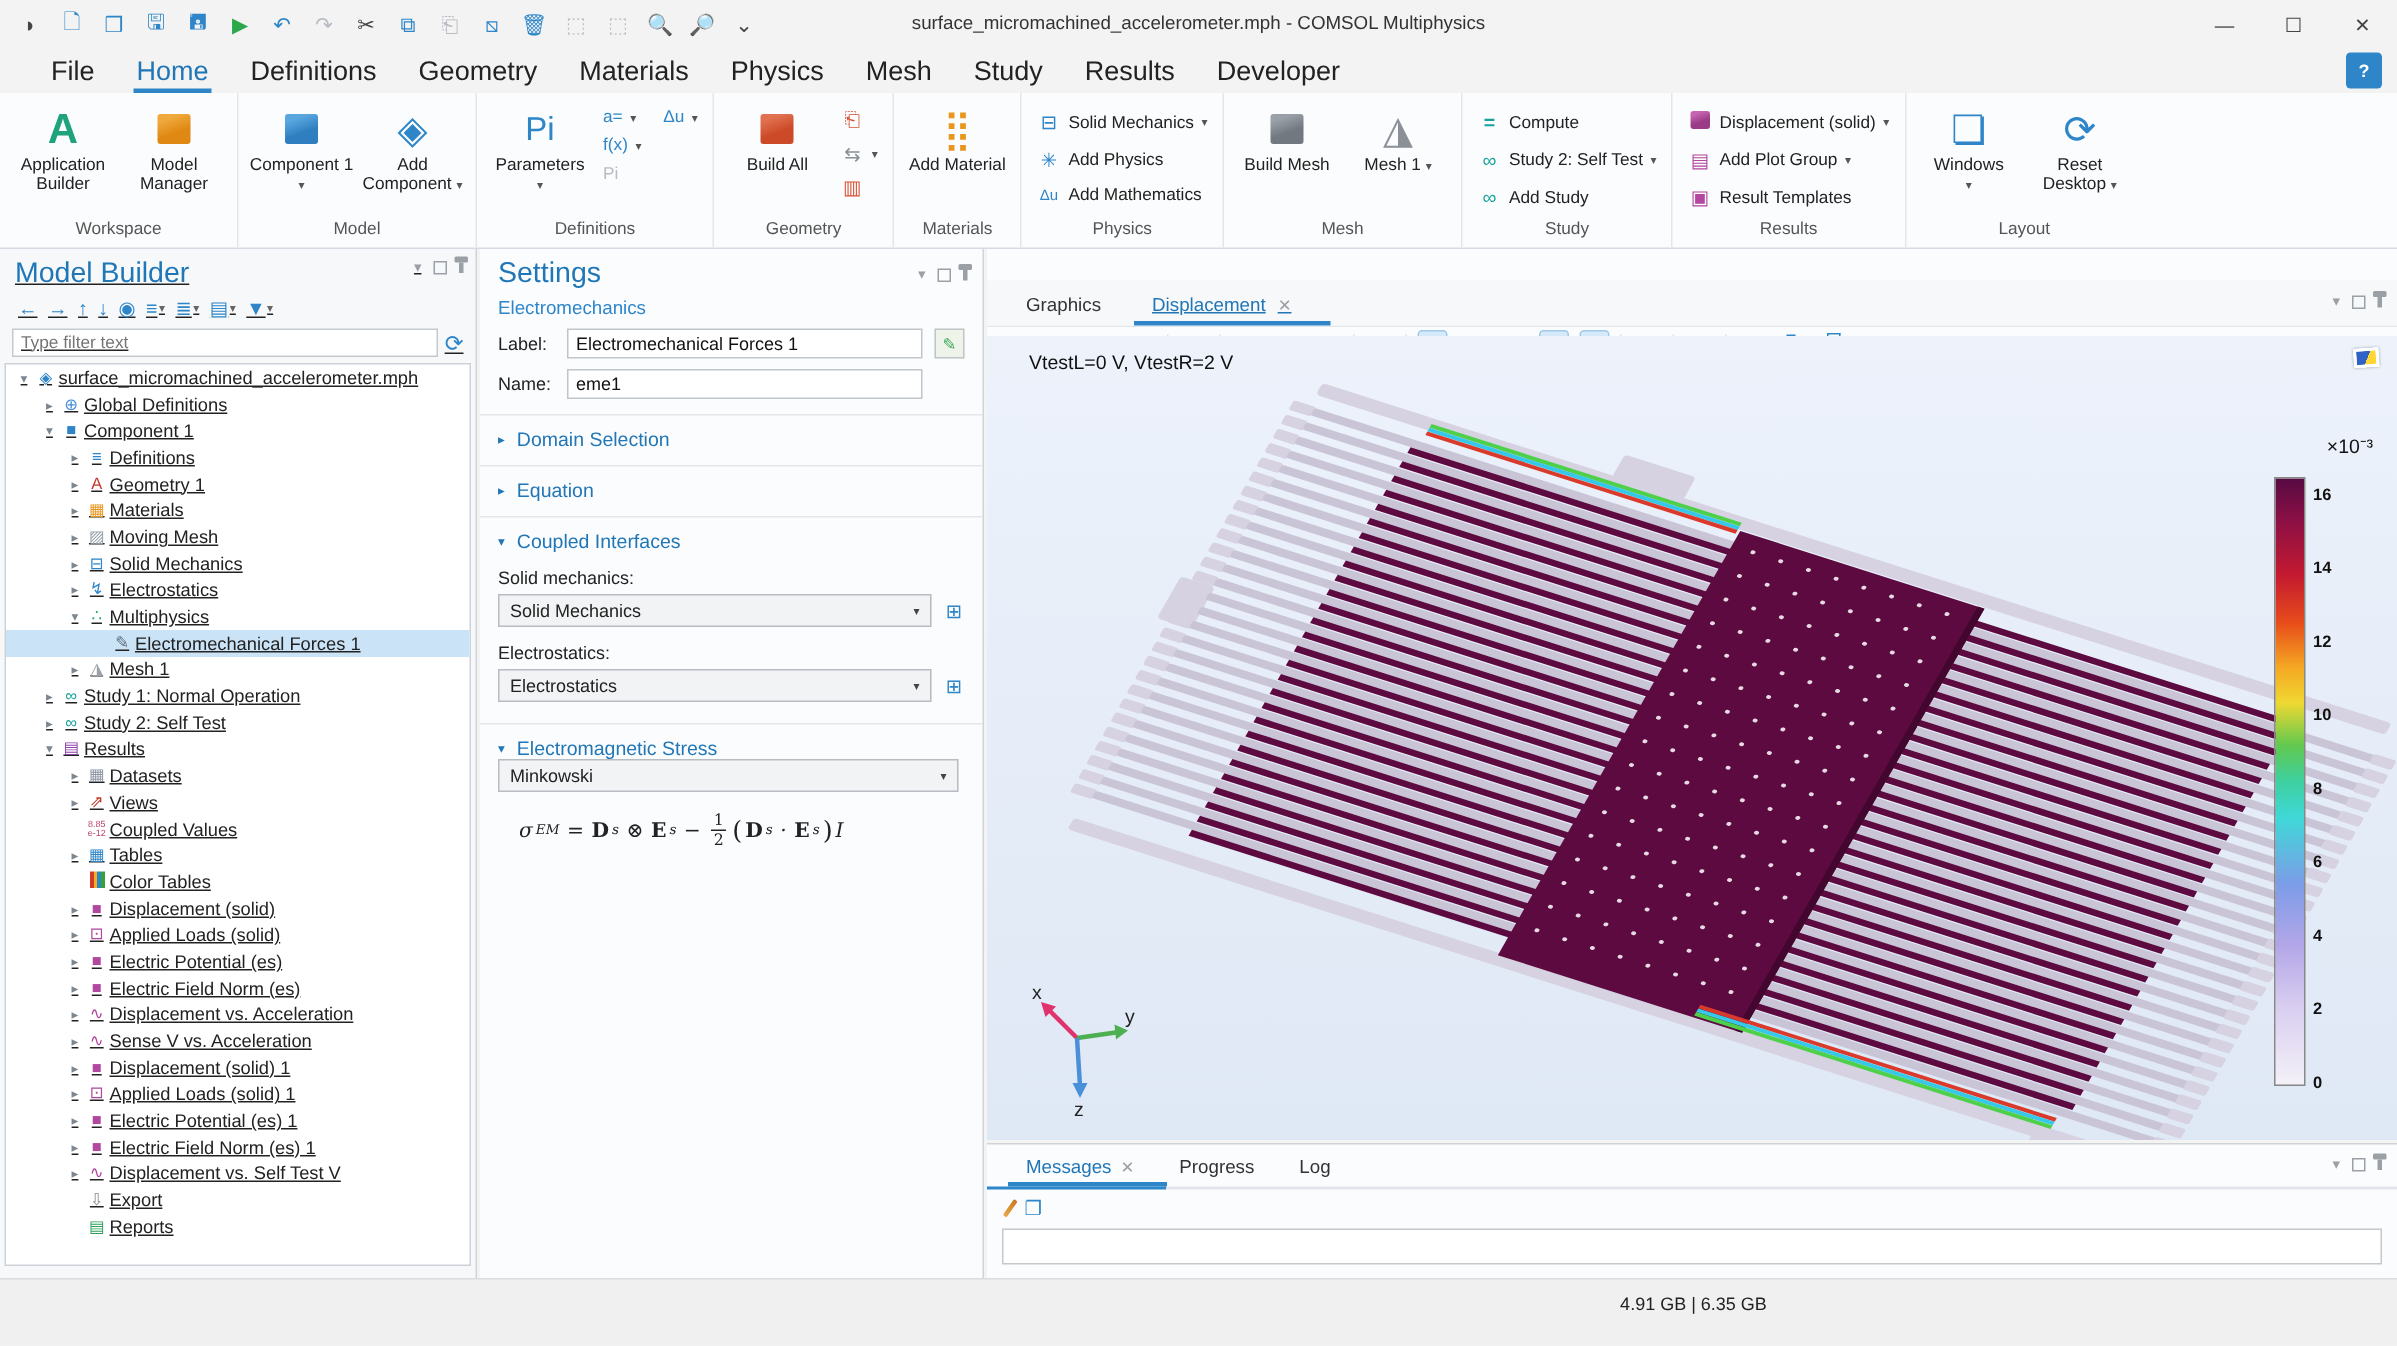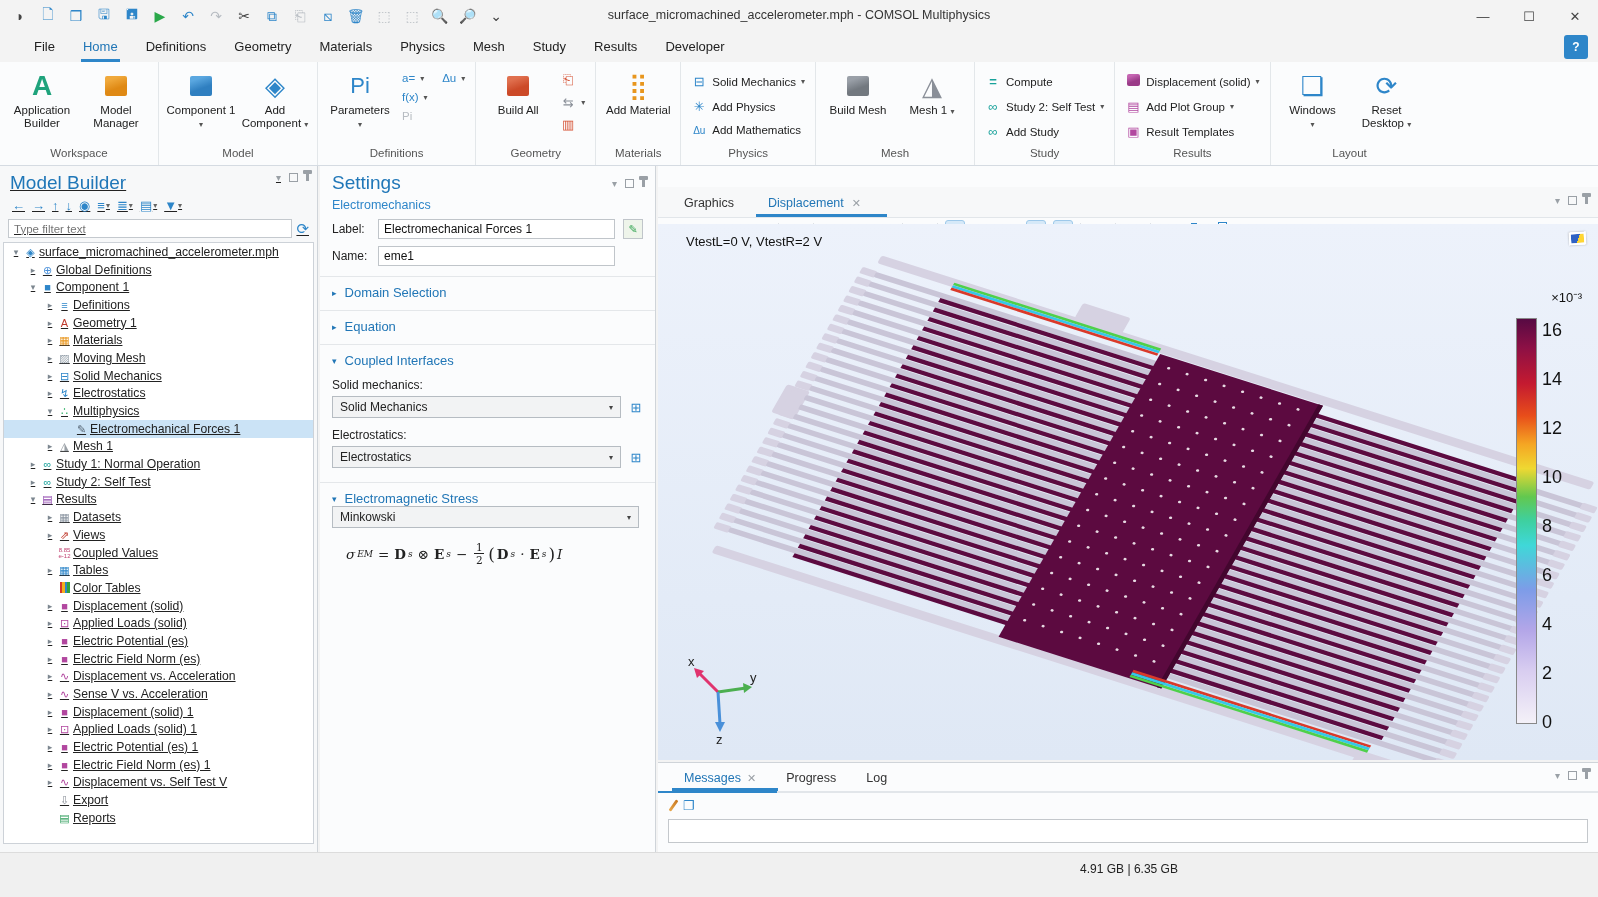--- a/index.html
+++ b/index.html
@@ -18,21 +18,21 @@
   .qat .qi.dark { color:#444; }
   .win-title { position:absolute; left:50%; transform:translateX(-50%); top:8px;
     font-size:12.5px; color:#333; white-space:nowrap; }
   .win-controls { position:absolute; right:0; top:0; display:flex; }
   .win-controls .wc { width:46px; height:32px; display:flex; align-items:center;
     justify-content:center; font-size:13px; color:#444; }
 
   
   .menubar { position:absolute; top:32px; left:0; width:1598px; height:30px;
     background:#f3f3f3; display:flex; align-items:center; padding-left:20px; }
-  .mtab { padding:0 14px; font-size:13px; color:#222; height:30px; line-height:30px; position:relative; }
+  .mtab { padding:0 14px; font-size:18px; color:#222; height:30px; line-height:30px; position:relative; }
   .mtab.active { color:#2176b6; }
   .mtab.active::after { content:""; position:absolute; left:12px; right:12px; bottom:0;
     height:3px; background:#2e86c9; }
   .help-btn { position:absolute; right:10px; top:3px; width:24px; height:24px;
     background:#2e86c9; color:#fff; font-weight:bold; border-radius:3px;
     display:flex; align-items:center; justify-content:center; }
 
   
   .ribbon { position:absolute; top:62px; left:0; width:1598px; height:104px;
     background:#fbfcfd; border-bottom:1px solid #d5dbe2; display:flex; }
@@ -111,21 +111,21 @@
   .frac { display:inline-flex; flex-direction:column; align-items:center; font-size:10.5px;
     line-height:10px; margin:0 2px; font-style:normal; }
   .frac .bar { width:10px; height:1px; background:#222; margin:1px 0; }
   .paren { font-size:17px; font-style:normal; }
 
   
   .gfx-panel { position:absolute; top:166px; left:658px; right:0; height:594px; background:#fbfcfd; }
   .gtabs { height:30px; display:flex; align-items:flex-end; padding-left:26px; gap:34px;
     background:#f7f8f9; position:relative;margin-top:21px; }
   .gtab { font-size:12.5px; color:#333; padding-bottom:7px; position:relative; }
-  .gtab.active { color:#2176b6; }
+  .gtab.active { color:#2176b6;text-decoration:underline; }
   .gtab.active::after { content:""; position:absolute; left:-12px; right:-26px; bottom:0;
     height:3px; background:#2e86c9; }
   .gtab .x { color:#9aa0a6; margin-left:8px; font-size:11px; }
   .gtabs .corner-ico { position:absolute; right:10px; top:8px; }
   .gtoolbar { height:28px; border-top:1px solid #e2e6ea; border-bottom:1px solid #e2e6ea;
     display:flex; align-items:center; gap:7px; padding-left:12px; background:#fbfcfd; }
   .gt { min-width:20px; height:22px; display:flex; align-items:center; justify-content:center;
     color:#2e86c9; font-size:13px; gap:1px; border-radius:3px; padding:0 2px; }
   .gt.active { background:#d6e9f8; border:1px solid #9ec9ea; }
   .gt .chev { color:#555; }
@@ -152,21 +152,21 @@
     background:linear-gradient(115deg,#2f62c4 55%,#ffd633 55%); border:2px solid #fff;
     box-shadow:0 0 2px rgba(0,0,0,.35); transform:rotate(-4deg); }
   .mems { position:absolute; left:0; top:28px; }
   .colorbar { position:absolute; right:10px; top:64px; width:80px; bottom:36px; }
   .cb-exp { position:absolute; right:6px; top:0; font-size:13px; color:#111; }
   .cb-bar { position:absolute; left:8px; top:30px; bottom:0; width:21px; border:1px solid #888;
     background:linear-gradient(#570a43 0%, #8c1045 7%, #c41a30 16%, #e84e1a 24%, #f5a623 31%,
       #efd832 37%, #62c84f 44%, #3ed0a0 50%, #3fd8d8 56%, #7d9ce8 67%, #b3a6e8 77%,
       #d8cdf0 87%, #f4f1f8 100%); }
   .cb-ticks { position:absolute; left:34px; top:30px; bottom:0; width:40px; }
-  .cb-tick { position:absolute; font-size:18px; color:#111; transform:translateY(-50%); }
+  .cb-tick { position:absolute; font-size:11px; color:#111; transform:translateY(-50%);font-weight:bold; }
   .triad { position:absolute; left:22px; bottom:14px; }
   .triad text { font-size:13px; fill:#222; font-family:"Liberation Sans",sans-serif; }
 
   
   .msg-panel { position:absolute; left:658px; right:0; top:762px; bottom:45px;
     background:#fbfcfd; border-top:1px solid #cfd4d9; }
   .msg-tabs { height:28px; display:flex; align-items:flex-end; gap:30px; padding-left:26px; position:relative; }
   .msg-tab { font-size:12.5px; color:#333; padding-bottom:6px; position:relative; }
   .msg-tab.active { color:#2176b6; }
   .msg-tab.active::after { content:""; position:absolute; left:-12px; right:-22px; bottom:0;

